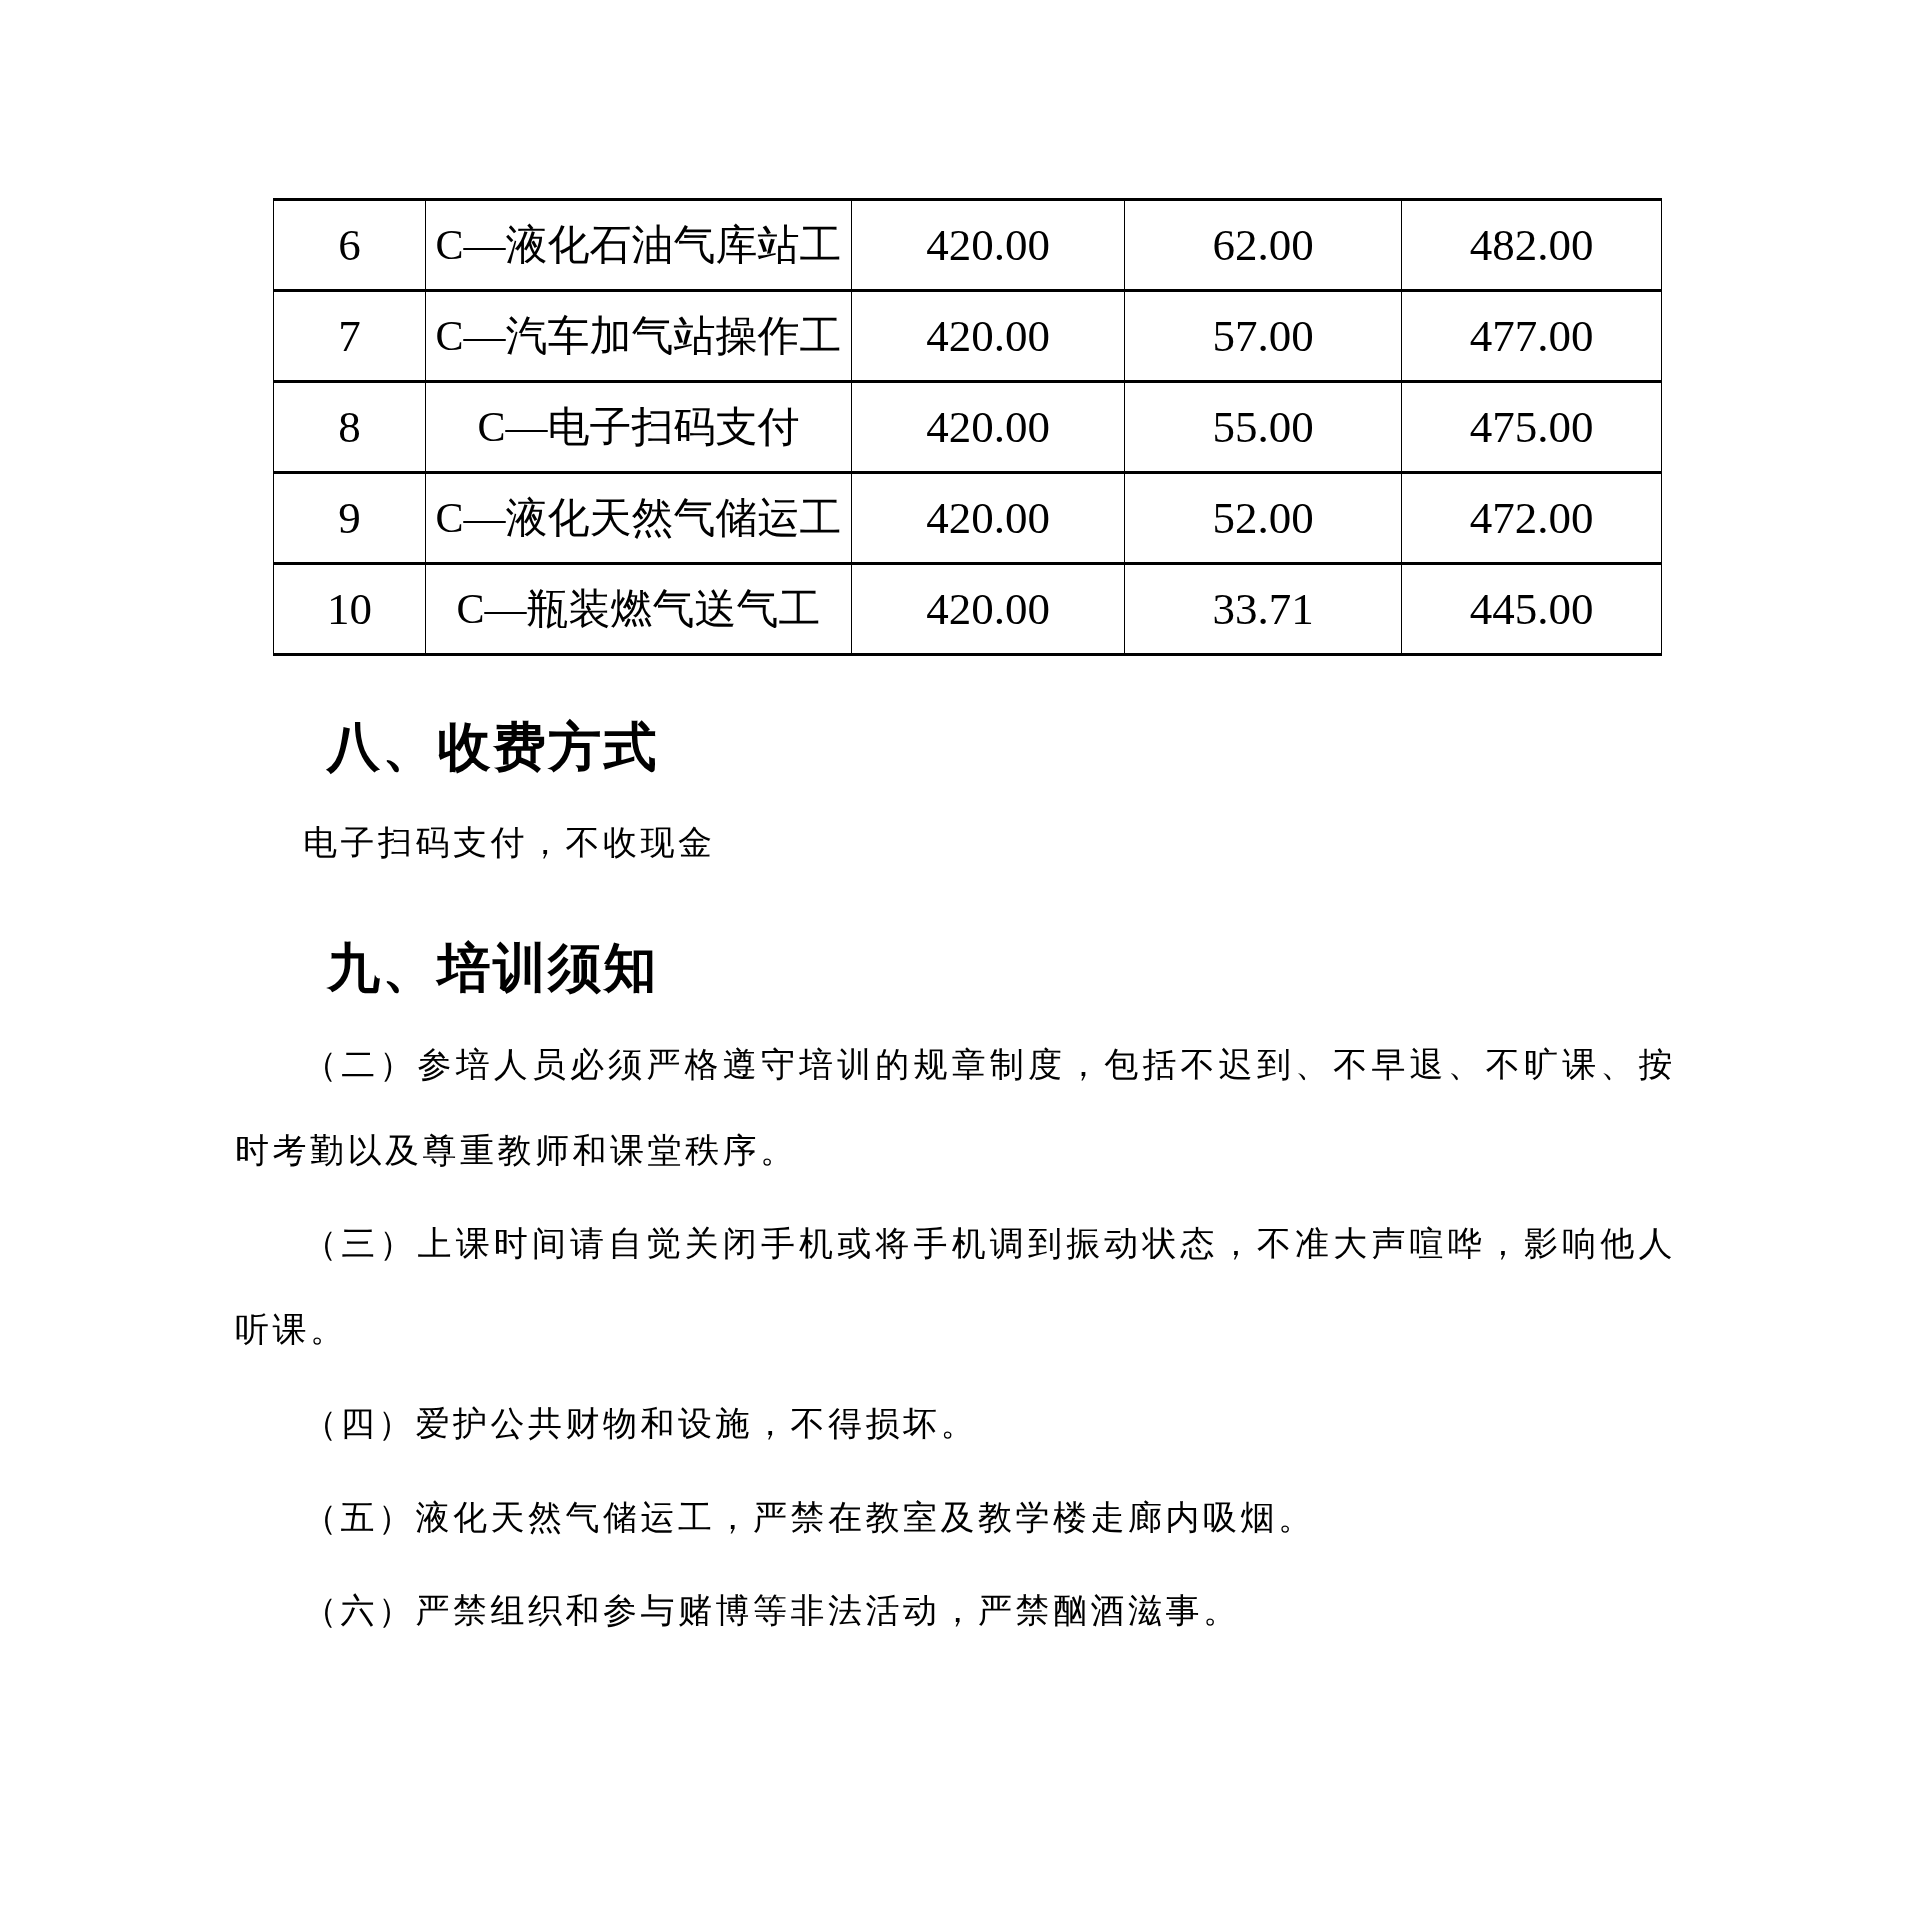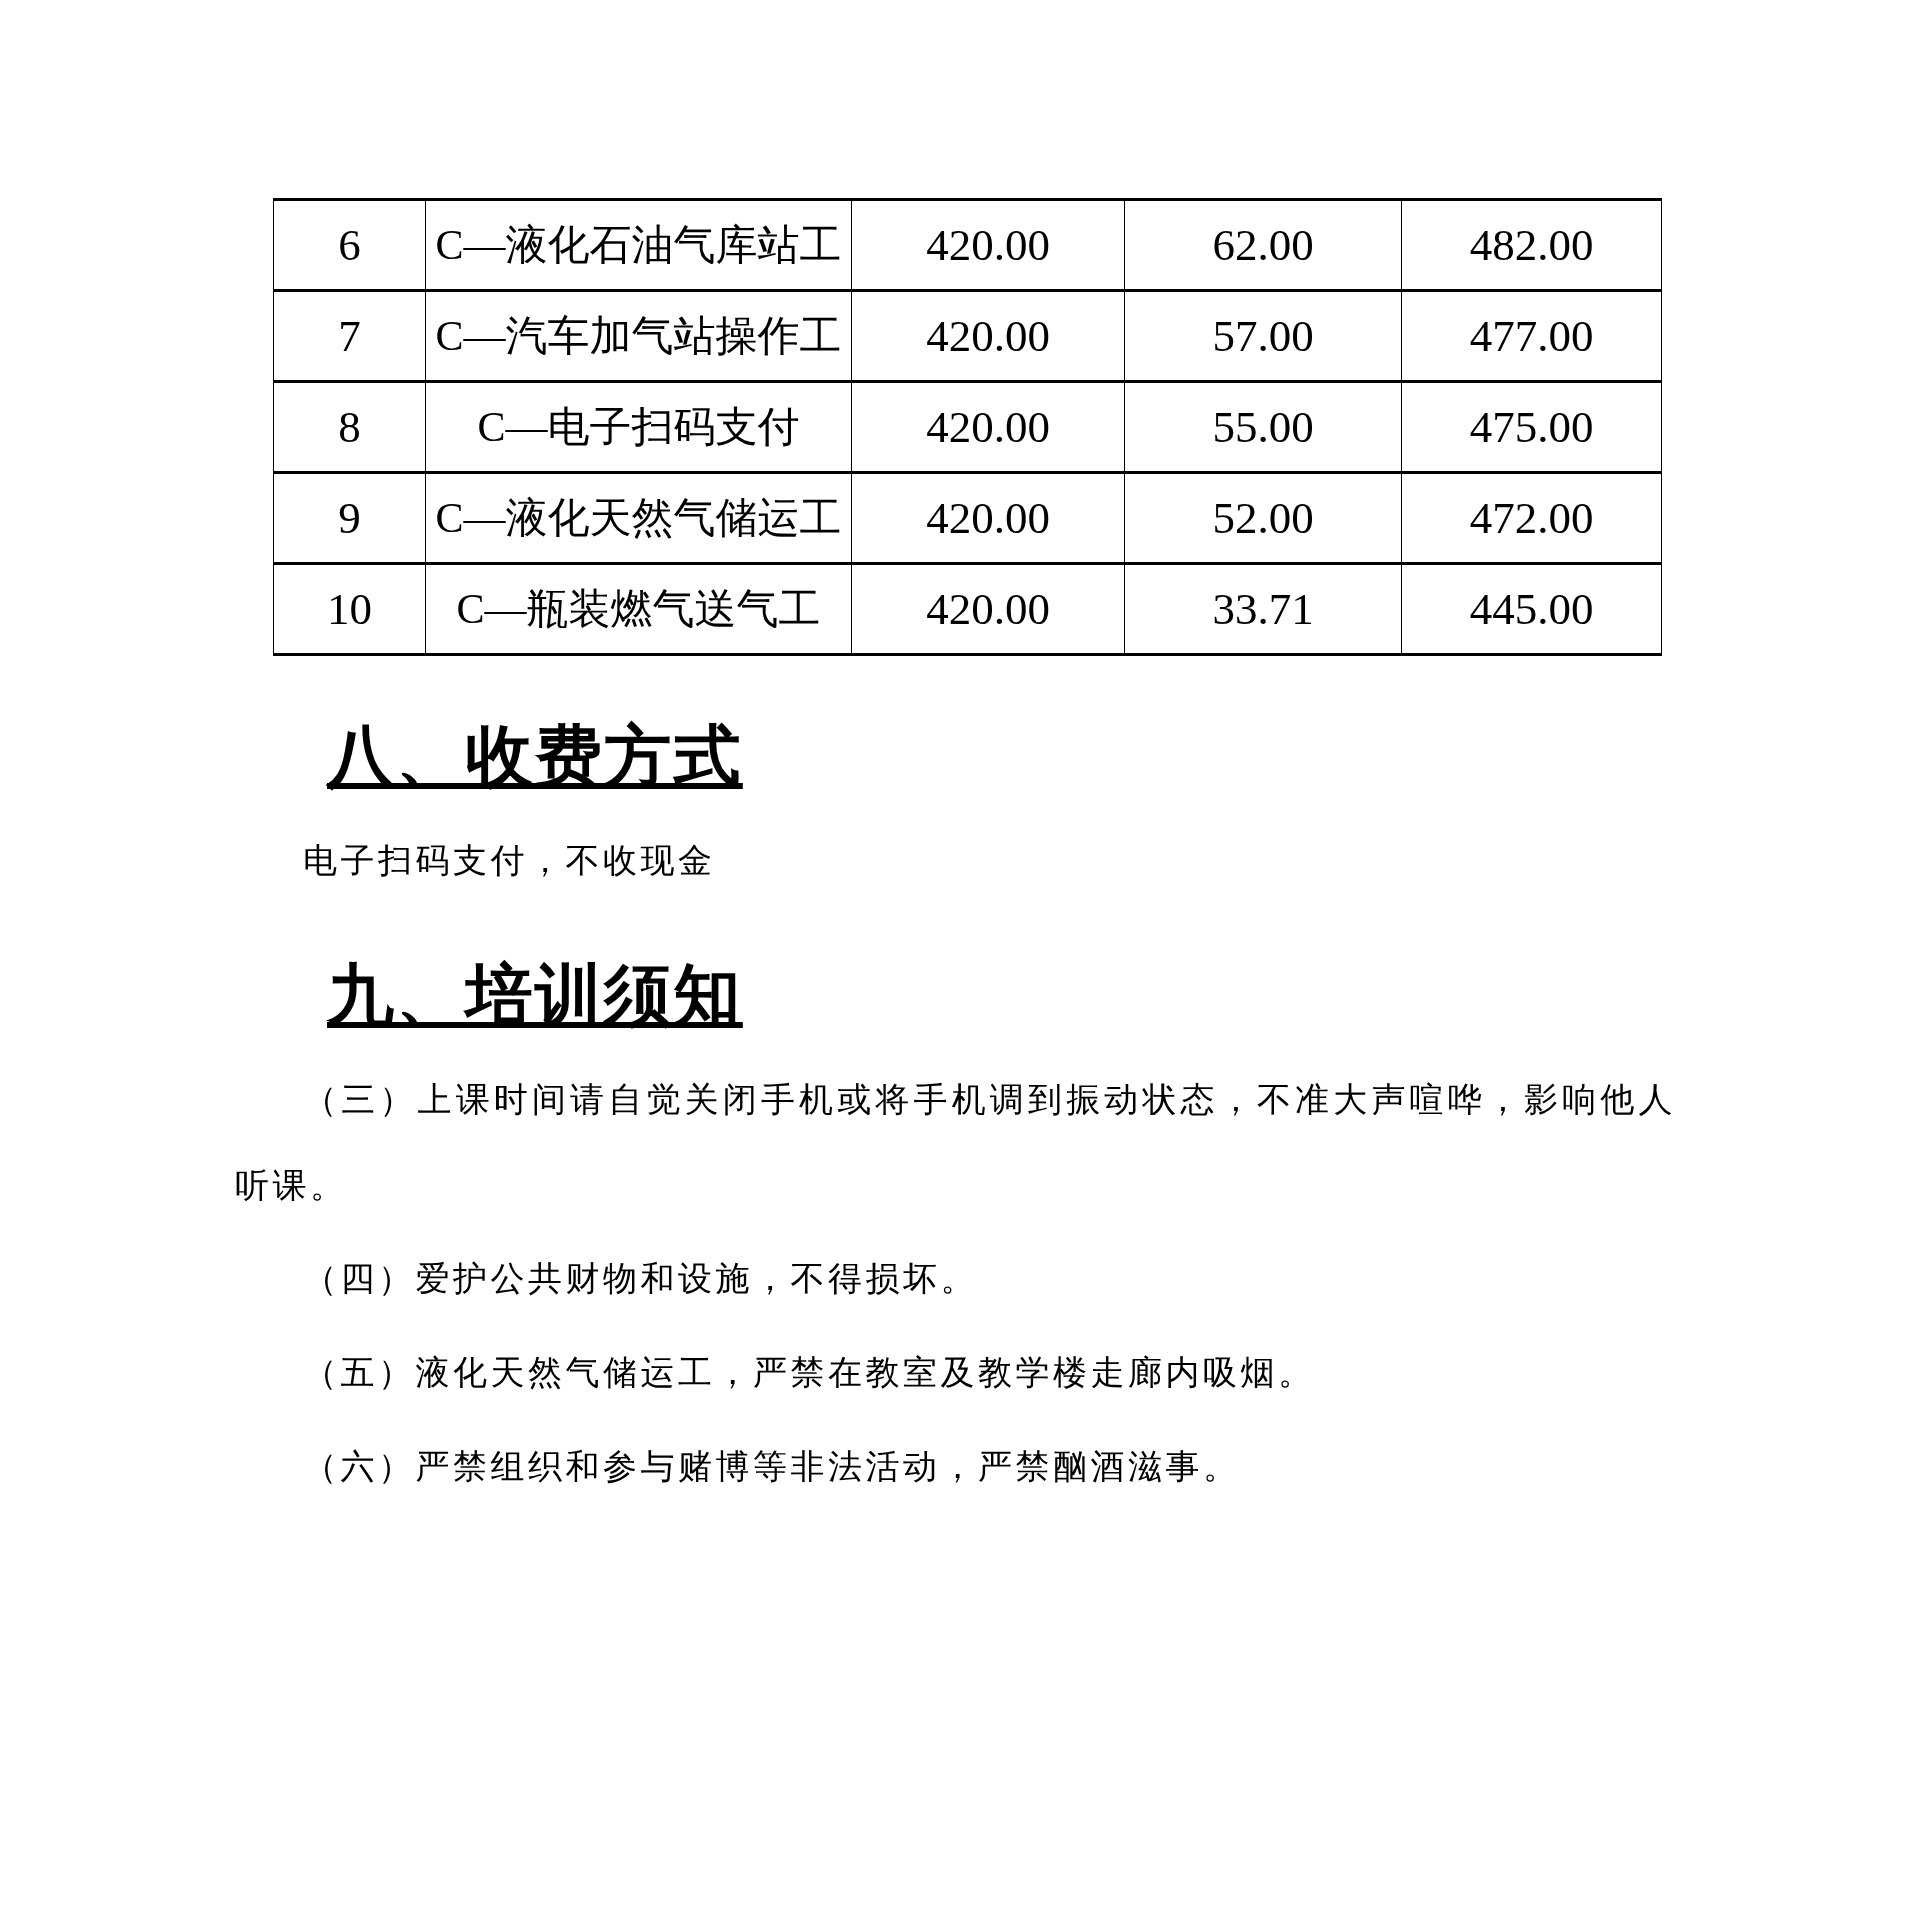--- a/index.html
+++ b/index.html
@@ -46,26 +46,25 @@
   }
   col.c-no    { width: 152px;  }
   col.c-name  { width: 426px; }
   col.c-fee1  { width: 273px;  }
   col.c-fee2  { width: 277px;  }
   col.c-total { width: 260px;  }
   
   h2.sec-heading {
     font-family: "Liberation Sans", "DejaVu Sans", sans-serif;
     font-weight: bold;
-    font-size: 67px;
+    font-size: 53px;
     letter-spacing: 2.3px;
     line-height: 1.25;
     margin: 49px 0 20px 0;
     padding-left: 92px;
-    text-decoration: underline;
   }
   h2.sec-heading.first {
     margin-top: 58px;
   }
   
   p.body-text {
     font-size: 34px;
     letter-spacing: 3.5px;
     line-height: 86px;
     margin: 0 0 7.7px 0;
@@ -127,20 +126,21 @@
           <td>33.71</td>
           <td>445.00</td>
         </tr>
       </tbody>
     </table>
 
     <h2 class="sec-heading first">八、收费方式</h2>
     <p class="body-text no-justify">电子扫码支付，不收现金</p>
 
     <h2 class="sec-heading">九、培训须知</h2>
+    <p class="body-text">（二）参培人员必须严格遵守培训的规章制度，包括不迟到、不早退、不旷课、按时考勤以及尊重教师和课堂秩序。</p>
     <p class="body-text">（三）上课时间请自觉关闭手机或将手机调到振动状态，不准大声喧哗，影响他人听课。</p>
     <p class="body-text">（四）爱护公共财物和设施，不得损坏。</p>
     <p class="body-text">（五）液化天然气储运工，严禁在教室及教学楼走廊内吸烟。</p>
     <p class="body-text">（六）严禁组织和参与赌博等非法活动，严禁酗酒滋事。</p>
 
   </div>
 </div>
 
 
 </body></html>

